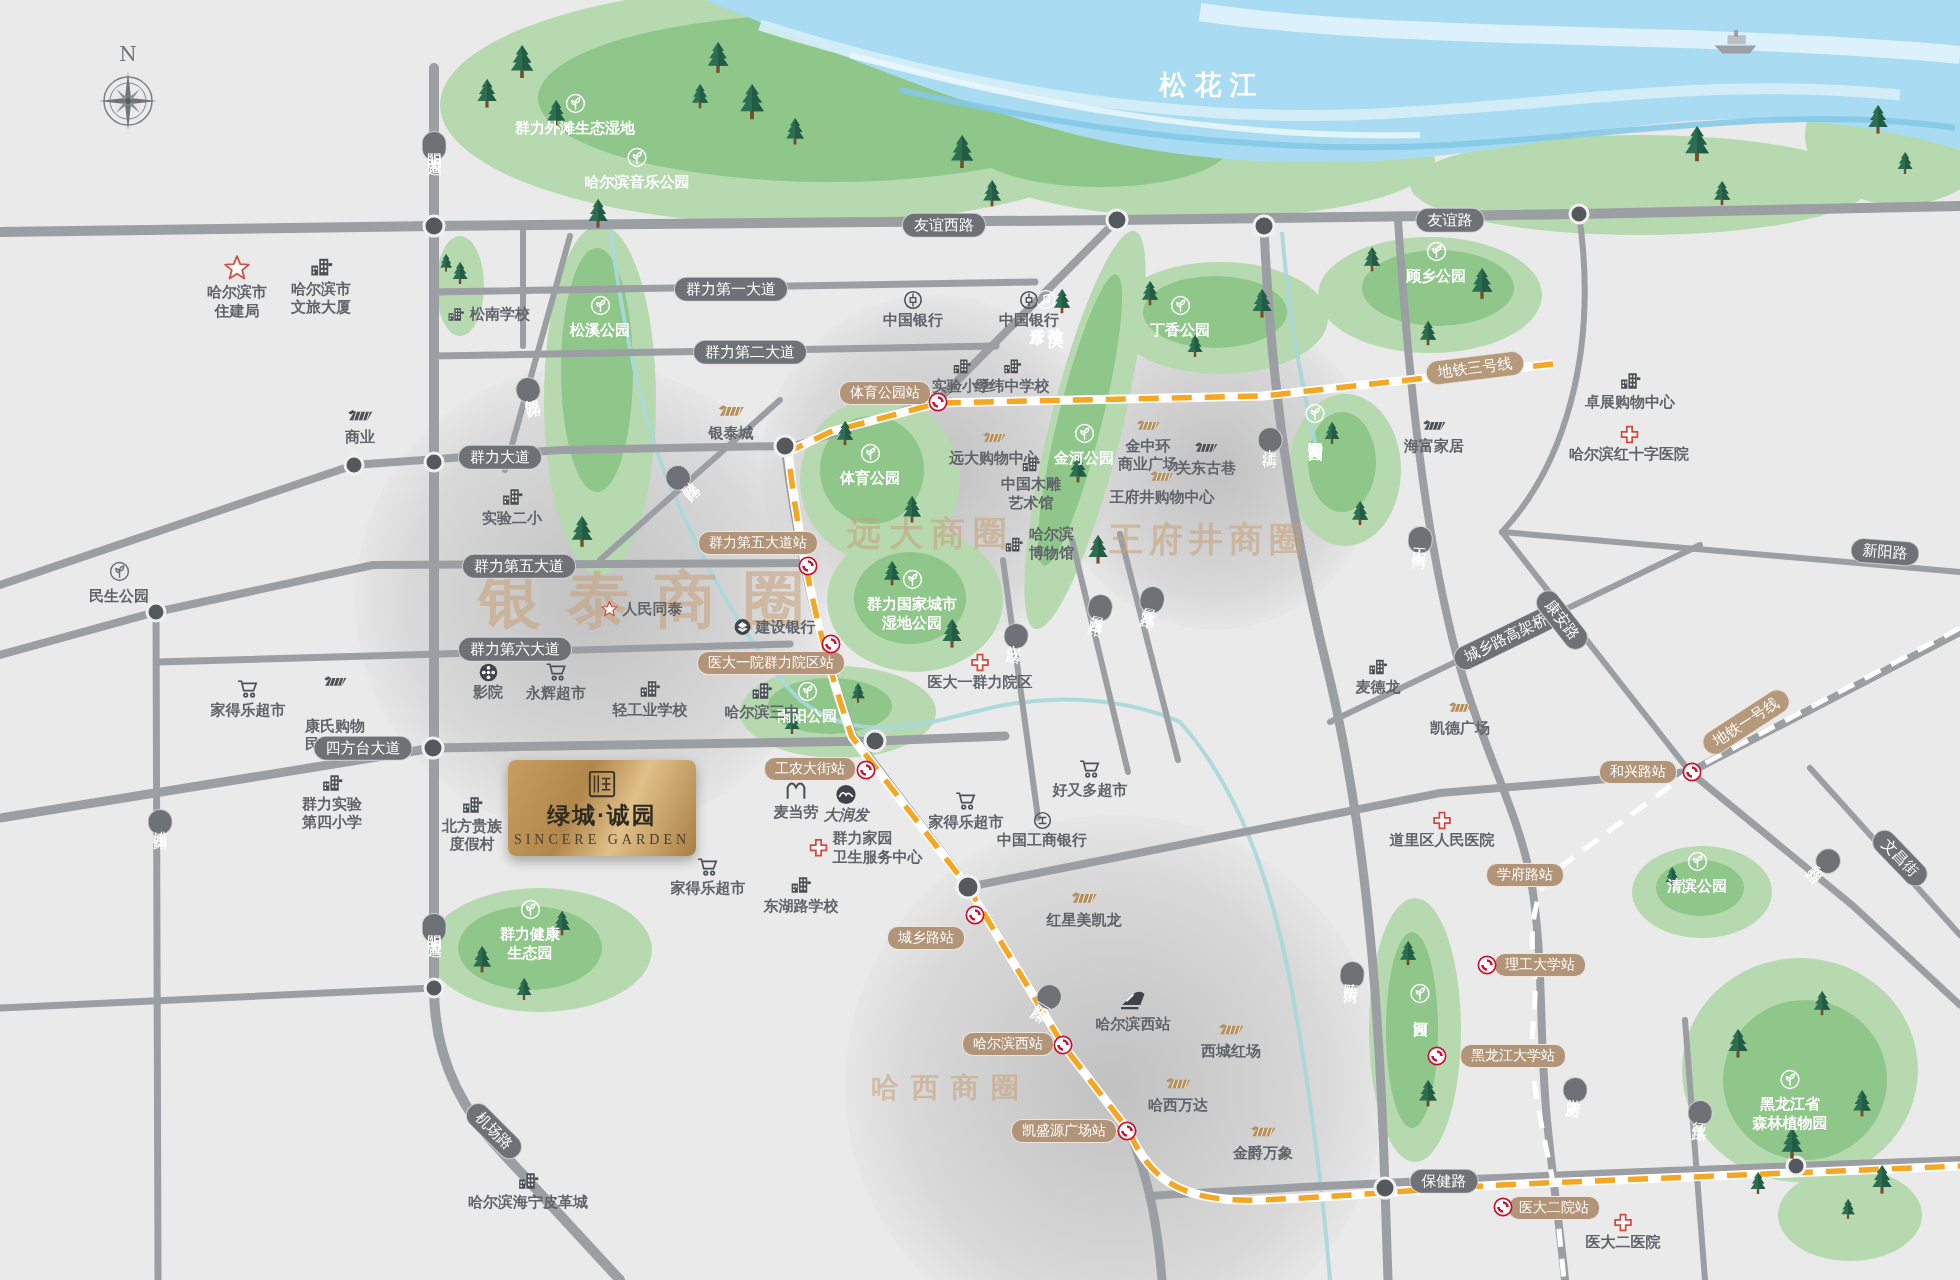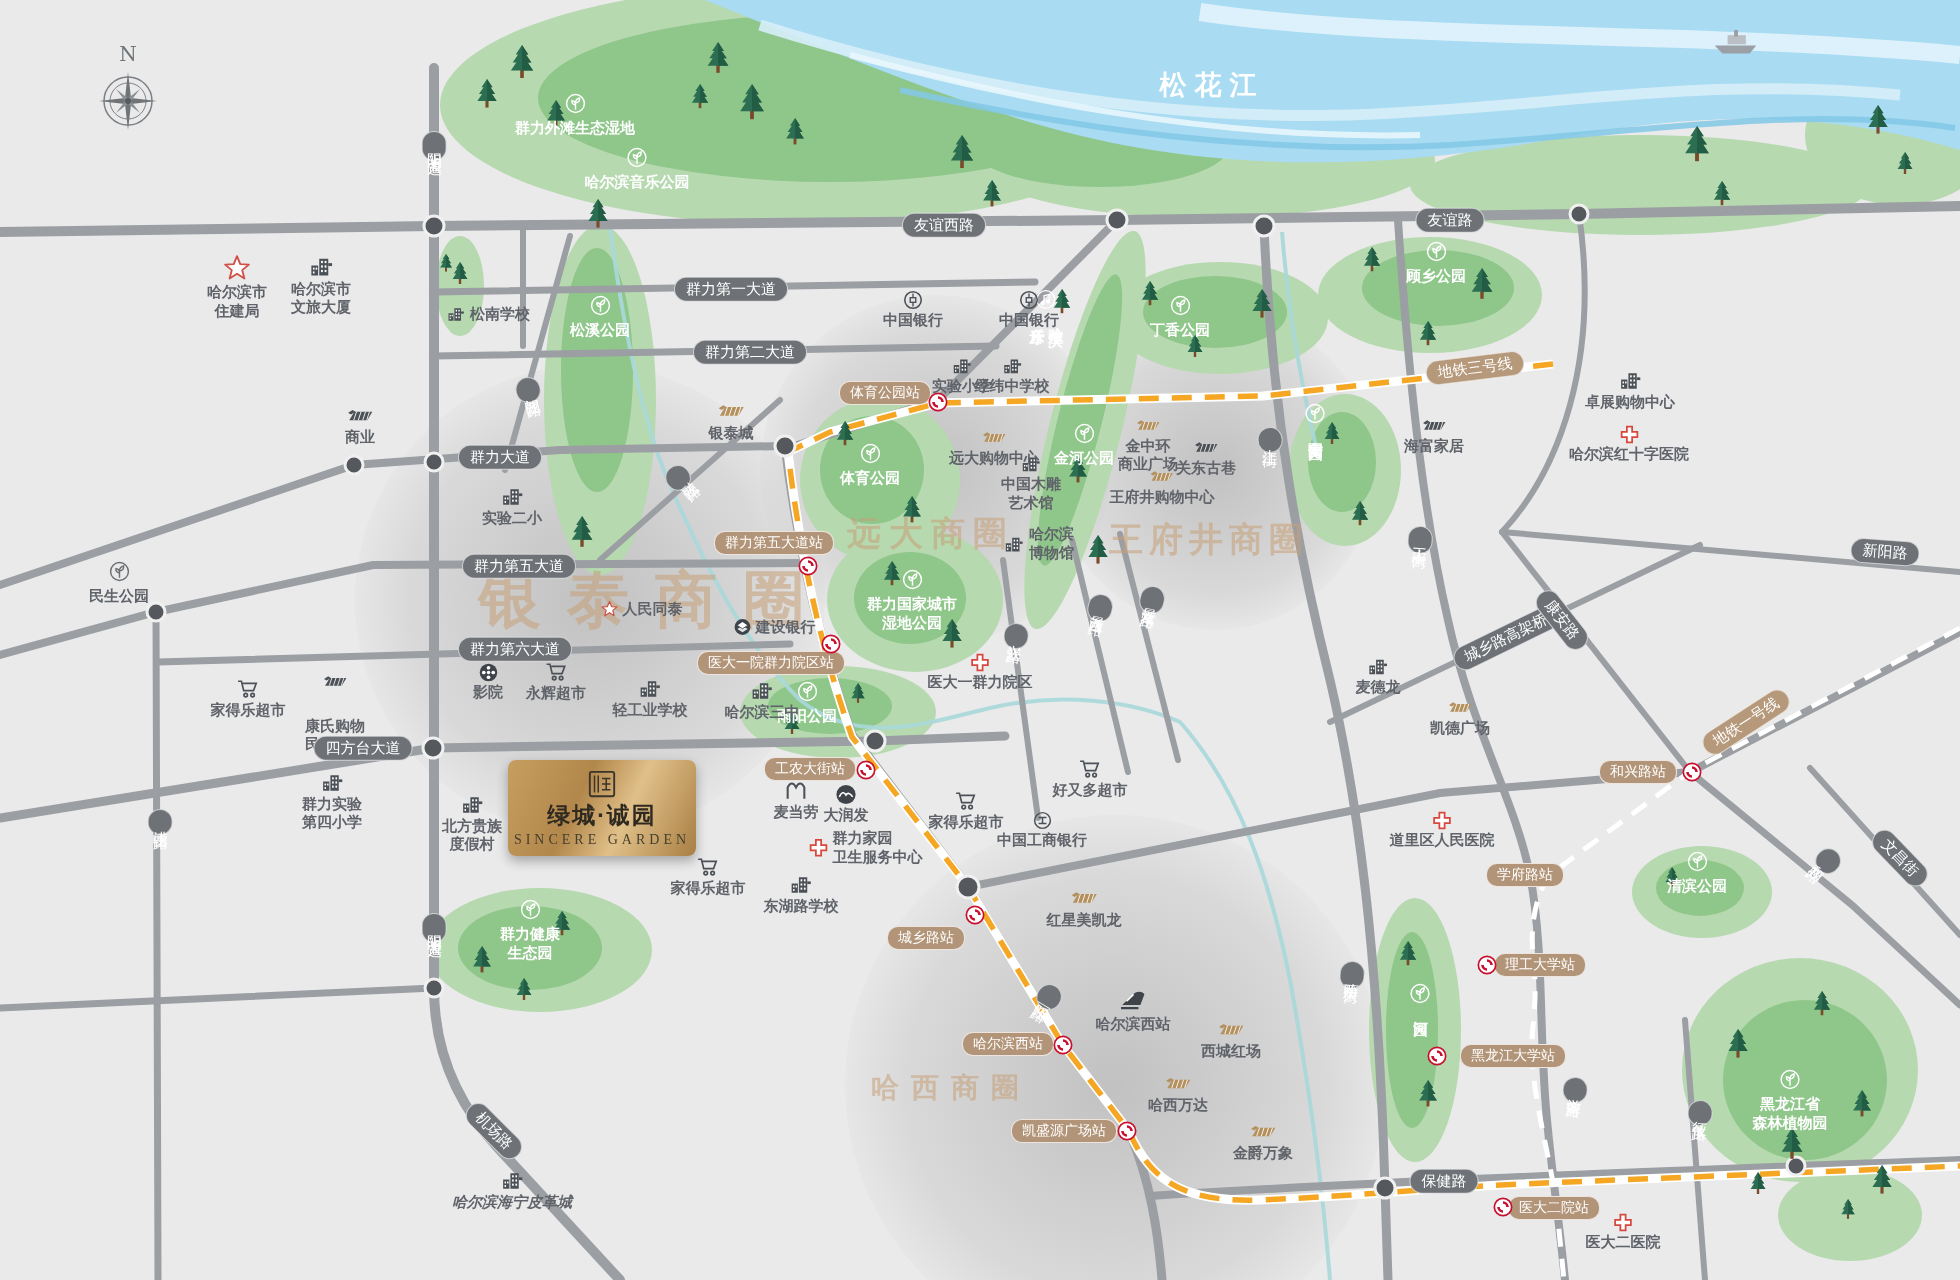--- a/index.html
+++ b/index.html
@@ -265,21 +265,21 @@
       <div class="pill vert" style="left: 1700px; top: 1113px; transform: translate(-50%, -50%) rotate(4deg);">征仪路</div>
       <div class="pill vert" style="left: 1049px; top: 997px; transform: translate(-50%, -50%) rotate(31deg);">丽江路</div>
       <div class="pill vert" style="left: 1828px; top: 861px; transform: translate(-50%, -50%) rotate(45deg);">和兴路</div>
       <div class="pill metro" style="left: 1475px; top: 368px; transform: translate(-50%, -50%) rotate(-7deg);">地铁三号线</div>
       <div class="pill metro" style="left: 1746px; top: 722px; transform: translate(-50%, -50%) rotate(-33deg);">地铁一号线</div>
       <div class="station" style="left: 885px; top: 393px; transform: translate(-50%, -50%);">体育公园站</div>
       <span class="mic" style="left: 938px; top: 402px;"><svg viewBox="0 0 24 24" width="20" height="20">
           <circle cx="12" cy="12" r="10.4" fill="#fff" stroke="#c8102e" stroke-width="2"></circle>
           <path fill="#c8102e" d="M12 5a7 7 0 0 1 7 7h-3.2A3.8 3.8 0 0 0 12 8.2zM12 19a7 7 0 0 1-7-7h3.2a3.8 3.8 0 0 0 3.8 3.8z"></path>
         </svg></span>
-      <div class="station" style="left: 758px; top: 543px; transform: translate(-50%, -50%); margin-left: 16px;">群力第五大道站</div>
+      <div class="station" style="left: 758px; top: 543px; transform: translate(-50%, -50%);">群力第五大道站</div>
       <span class="mic" style="left: 808px; top: 566px;"><svg viewBox="0 0 24 24" width="20" height="20">
           <circle cx="12" cy="12" r="10.4" fill="#fff" stroke="#c8102e" stroke-width="2"></circle>
           <path fill="#c8102e" d="M12 5a7 7 0 0 1 7 7h-3.2A3.8 3.8 0 0 0 12 8.2zM12 19a7 7 0 0 1-7-7h3.2a3.8 3.8 0 0 0 3.8 3.8z"></path>
         </svg></span>
       <div class="station" style="left: 771px; top: 663px; transform: translate(-50%, -50%);">医大一院群力院区站</div>
       <span class="mic" style="left: 831px; top: 644px;"><svg viewBox="0 0 24 24" width="20" height="20">
           <circle cx="12" cy="12" r="10.4" fill="#fff" stroke="#c8102e" stroke-width="2"></circle>
           <path fill="#c8102e" d="M12 5a7 7 0 0 1 7 7h-3.2A3.8 3.8 0 0 0 12 8.2zM12 19a7 7 0 0 1-7-7h3.2a3.8 3.8 0 0 0 3.8 3.8z"></path>
         </svg></span>
       <div class="station" style="left: 810px; top: 769px; transform: translate(-50%, -50%);">工农大街站</div>
@@ -876,21 +876,21 @@
         <div class="lbl">东湖路学校</div>
       </div>
       <div class="poi" style="left: 796px; top: 777.5px; transform: translateX(-50%);">
         <span class="ic">
           <svg viewBox="0 0 24 24" fill="none" stroke="#4c5157" stroke-width="2" width="25" height="25">
             <path d="M4 20V9c2.5-5 5.5-5 8 0 2.5-5 5.5-5 8 0v11"></path>
           </svg>
         </span>
         <div class="lbl">麦当劳</div>
       </div>
-      <div class="poi" style="left: 846px; top: 782.5px; transform: translateX(-50%);">
+      <div class="poi" style="left: 846px; top: 782.5px; transform: translateX(-50%); font-style: italic;">
         <span class="ic">
           <svg viewBox="0 0 24 24" width="23" height="23">
             <circle cx="12" cy="12" r="10" fill="#3f444a"></circle>
             <path d="M5 14.5c2.2-4.8 4.8-5.8 7-2 1.6-2.8 4.3-2.2 7 2" stroke="#fff" stroke-width="1.7" fill="none"></path>
           </svg>
         </span>
         <div class="lbl">大润发</div>
       </div>
       <div class="poi row la" style="left: 807.5px; top: 848px; transform: translateY(-50%);">
         <span class="ic">
@@ -1018,21 +1018,21 @@
       <div class="poi" style="left: 1263px; top: 1116.5px; transform: translateX(-50%);">
         <span class="ic">
           <svg viewBox="0 0 24 24" width="27" height="27">
             <path fill="#b3905e" d="M2 17l4.5-7.5h16L18 17z"></path>
             <path fill="#b3905e" d="M1 10.5l4-2.6 2.5 1.6-4 2.6z"></path>
             <path stroke="#fff" stroke-width=".8" fill="none" d="M8.5 9.5L6 17M12.5 9.5L10 17M16.5 9.5L14 17M20 9.5L17.5 17"></path>
           </svg>
         </span>
         <div class="lbl">金爵万象</div>
       </div>
-      <div class="poi" style="left: 512px; top: 1167.5px; transform: translateX(-50%); font-style: italic;">
+      <div class="poi" style="left: 528px; top: 1167.5px; transform: translateX(-50%);">
         <span class="ic">
           <svg viewBox="0 0 24 24" width="25" height="25">
             <path fill="#4c5157" d="M3 20v-9h6v9zM10 20V5h8v15z"></path>
             <rect x="18" y="9" width="3.4" height="2.6" fill="#4c5157"></rect>
             <g fill="#fff">
               <rect x="11.6" y="7" width="1.6" height="2"></rect>
               <rect x="14.8" y="7" width="1.6" height="2"></rect>
               <rect x="11.6" y="11" width="1.6" height="2"></rect>
               <rect x="14.8" y="11" width="1.6" height="2"></rect>
               <rect x="11.6" y="15" width="1.6" height="2"></rect>

